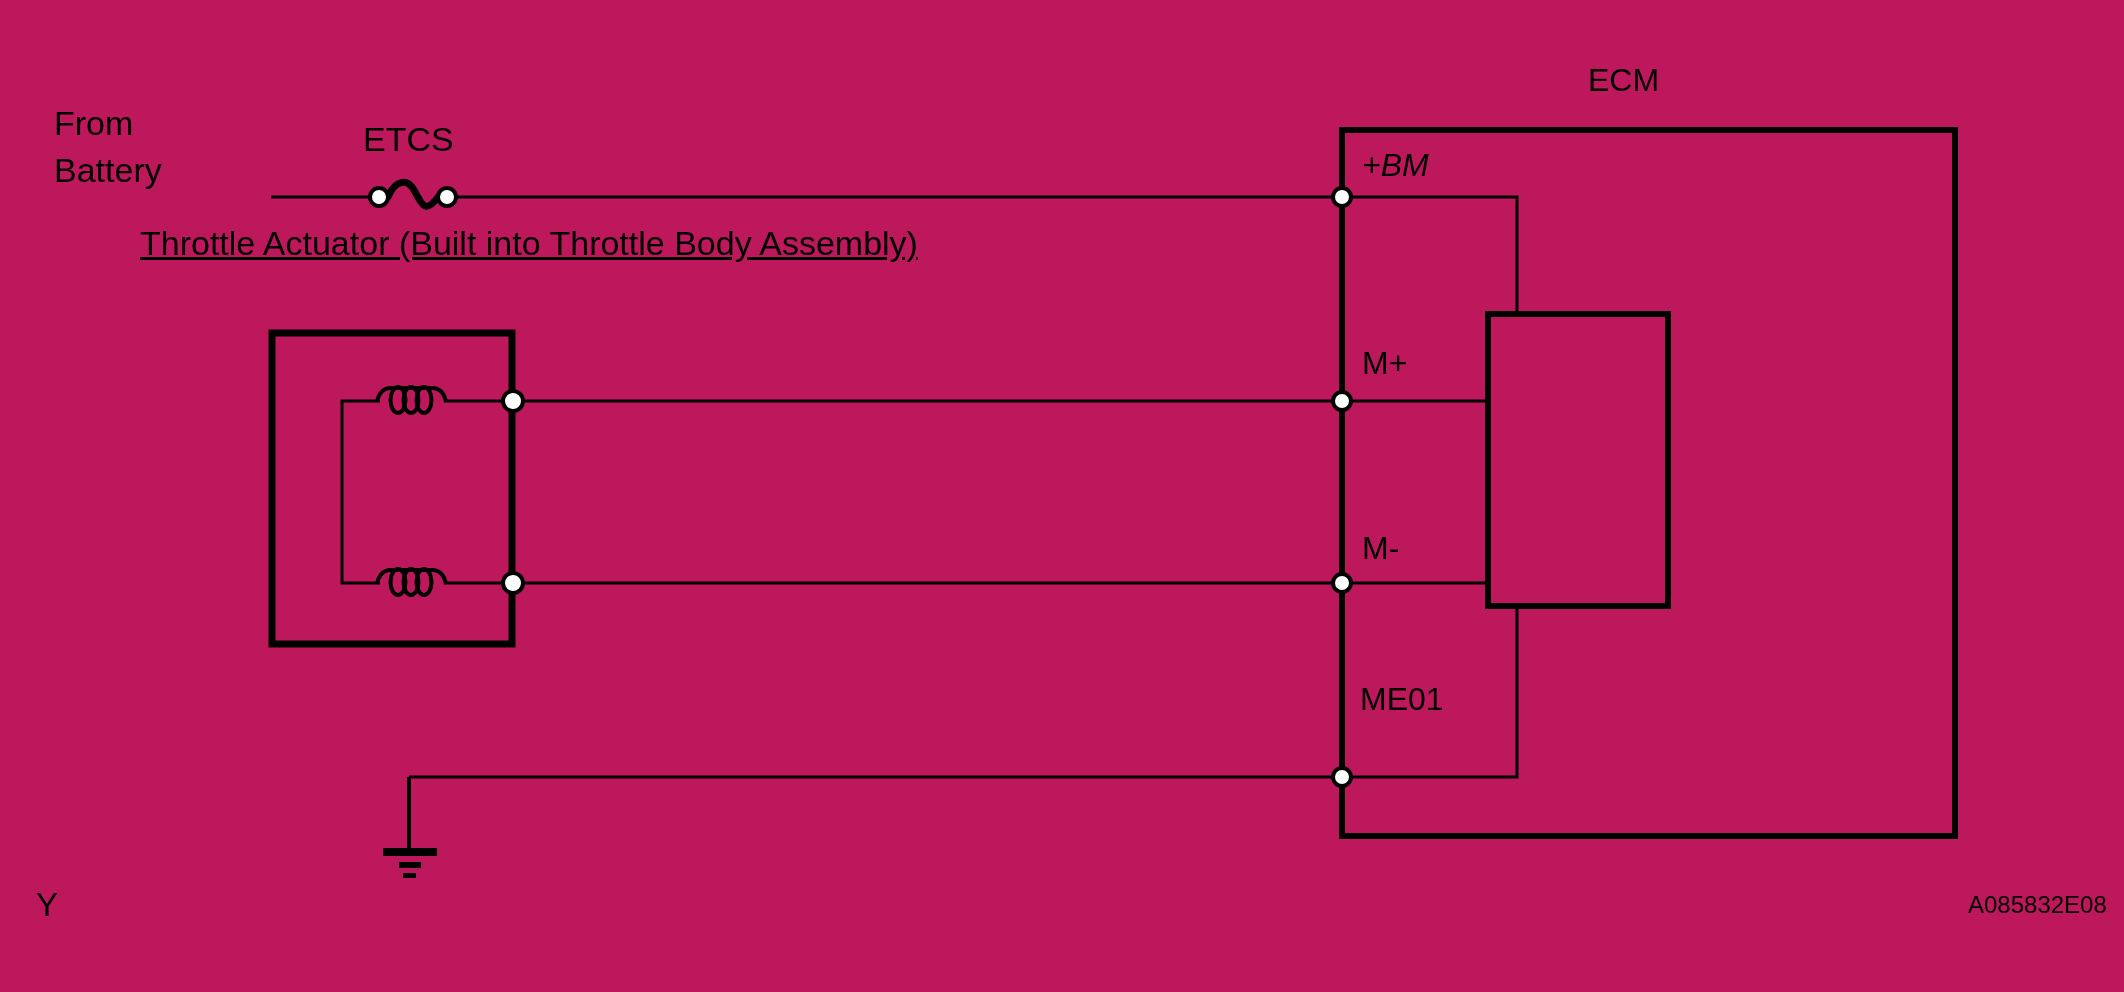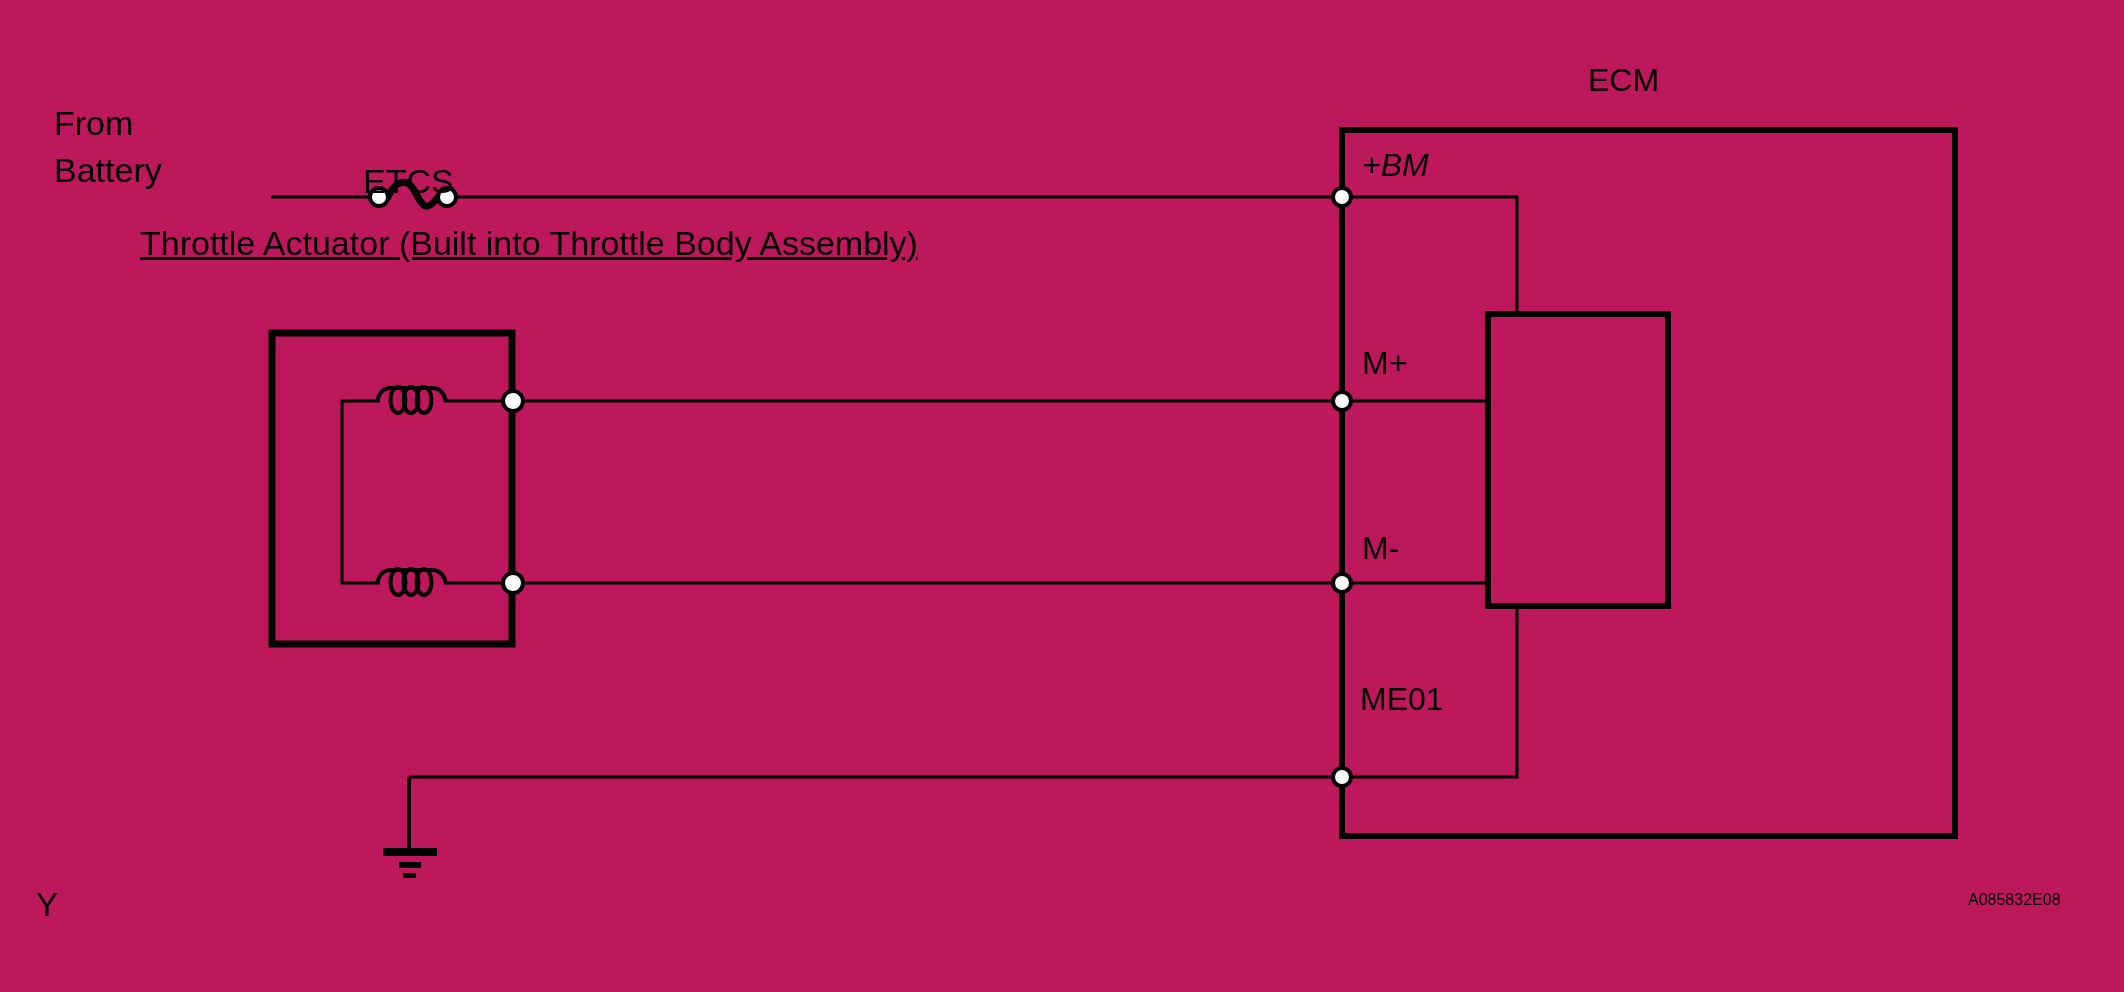--- a/index.html
+++ b/index.html
@@ -91,32 +91,32 @@
       <circle cx="1342" cy="197" r="9" stroke-width="4" fill="#ffffff"></circle>
       <circle cx="1342" cy="401" r="9" stroke-width="4" fill="#ffffff"></circle>
       <circle cx="1342" cy="583" r="9" stroke-width="4" fill="#ffffff"></circle>
       <circle cx="1342" cy="777" r="9" stroke-width="4" fill="#ffffff"></circle>
     </g>
   </svg>
 
   <div class="lbl lbl-sm" style="left:54px;  top:100px; line-height:47px;">From
 Battery</div>
 
-  <div class="lbl lbl-sm" style="left:363px; top:119px;margin-top:42px;">ETCS</div>
+  <div class="lbl lbl-sm" style="left:363px; top:119px;">ETCS</div>
 
   <div class="lbl lbl-sm" style="left:140px; top:223px;text-decoration:underline;">Throttle Actuator (Built into Throttle Body Assembly)</div>
 
   <div class="lbl lbl-term" style="left:1588px; top:62px;">ECM</div>
 
   <div class="lbl lbl-term" style="left:1362px; top:147px;font-style:italic;">+BM</div>
 
   <div class="lbl lbl-term" style="left:1362px; top:345px;">M+</div>
 
   <div class="lbl lbl-term" style="left:1362px; top:530px;">M-</div>
 
   <div class="lbl lbl-term" style="left:1360px; top:681px;">ME01</div>
 
 
   <div class="lbl" style="left:36px; top:886px; font-size:33px;">Y</div>
 
-  <div class="lbl" style="left:1968px; top:891px; font-size:16px;">A085832E08</div>
+  <div class="lbl" style="left:1968px; top:891px; font-size:24px;">A085832E08</div>
 
 </div>
 
 </body></html>

